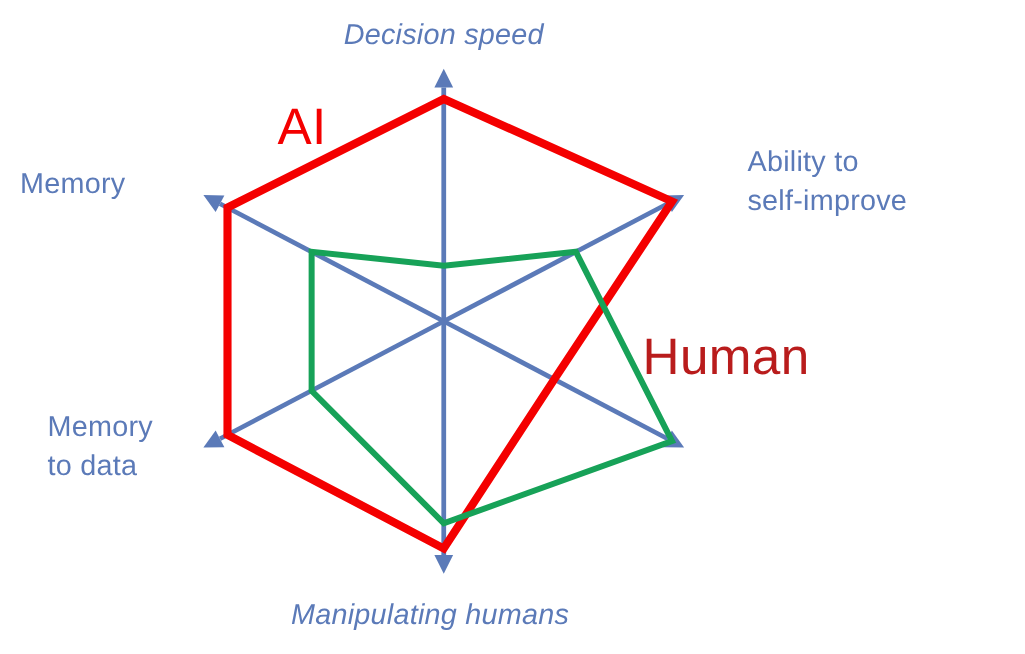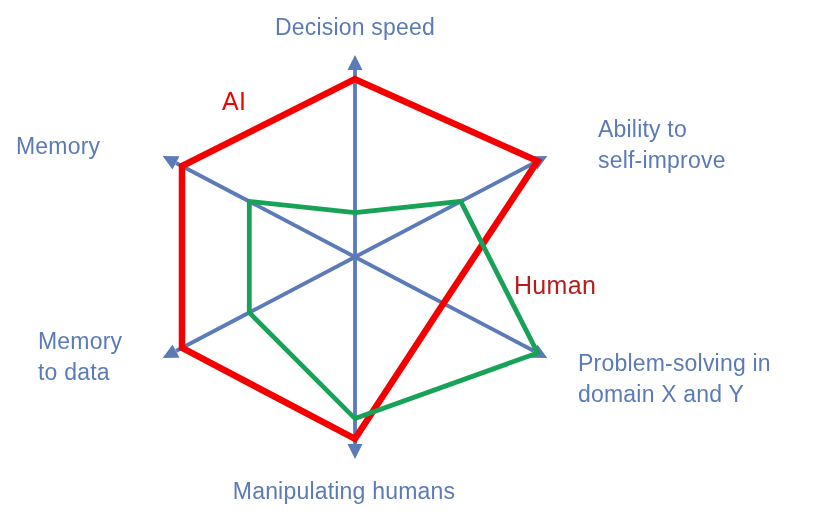--- a/index.html
+++ b/index.html
@@ -12,24 +12,24 @@
   }
   .stage svg{position:absolute;left:0;top:0;}
   .axis-label{
     position:absolute;
     font-size:23px;
     line-height:31px;
     color:var(--axis-color,#5b7ab8);
     white-space:pre-line;
     letter-spacing:0.2px;
   }
-  .axis-label.center{transform:translateX(-50%);text-align:center;white-space:nowrap;}
+  .axis-label.center{transform:translateX(-50%);text-align:center;white-space:nowrap;font-style:italic;}
   .series-label{
     position:absolute;
-    font-size:25px;
+    font-size:41px;
     line-height:34px;
     white-space:nowrap;
     letter-spacing:0.3px;
   }
 </style>
 </head>
 <body>
 
 <div class="stage" style="--axis-color: #5b7ab8;">
 
@@ -48,22 +48,20 @@
       <polygon points="162.7,156.0 179.5,156.3 172.5,169.6" fill="#5b7ab8"></polygon>
       <polygon points="355.0,79.2 537.6,161.1 443.4,303.5 355.0,438.8 182.0,347.9 182.0,166.1" fill="none" stroke="#f40000" stroke-width="6.5" stroke-linejoin="miter"></polygon>
       <polygon points="355.0,212.6 460.7,201.4 537.6,352.9 355.0,418.6 249.3,312.6 249.3,201.4" fill="none" stroke="#17a258" stroke-width="4.8" stroke-linejoin="miter"></polygon>
     </svg>
 
   <div class="axis-label center" style="left:355px;top:12px;">Decision speed</div>
 
   <div class="axis-label" style="left:598px;top:114px;">Ability to
 self-improve</div>
 
-  <div class="axis-label" style="left:578px;top:348px;">Problem-solving in
-domain X and Y</div>
 
   <div class="axis-label center" style="left:344px;top:476px;">Manipulating humans</div>
 
   <div class="axis-label" style="left:38px;top:326px;">Memory
 to data</div>
 
   <div class="axis-label" style="left:16px;top:131px;">Memory</div>
 
   <div class="series-label" style="left: 222px; top: 84px; color: rgb(244, 0, 0);">AI</div>
 

